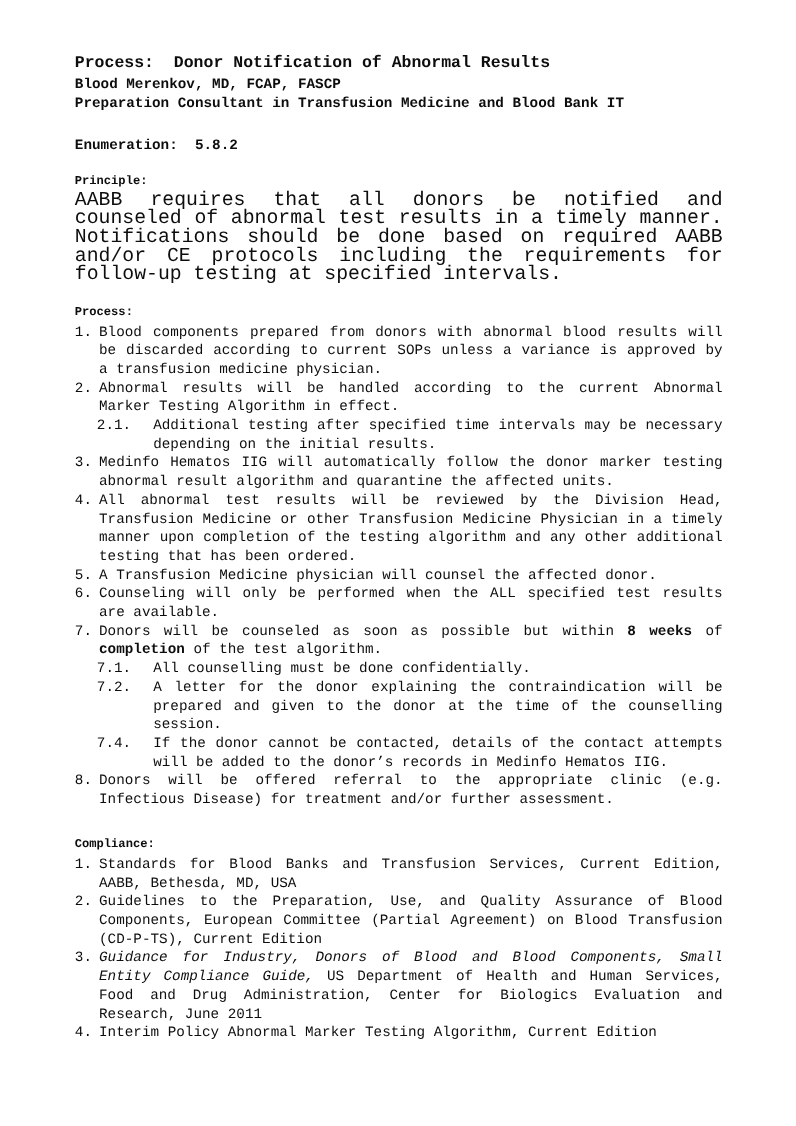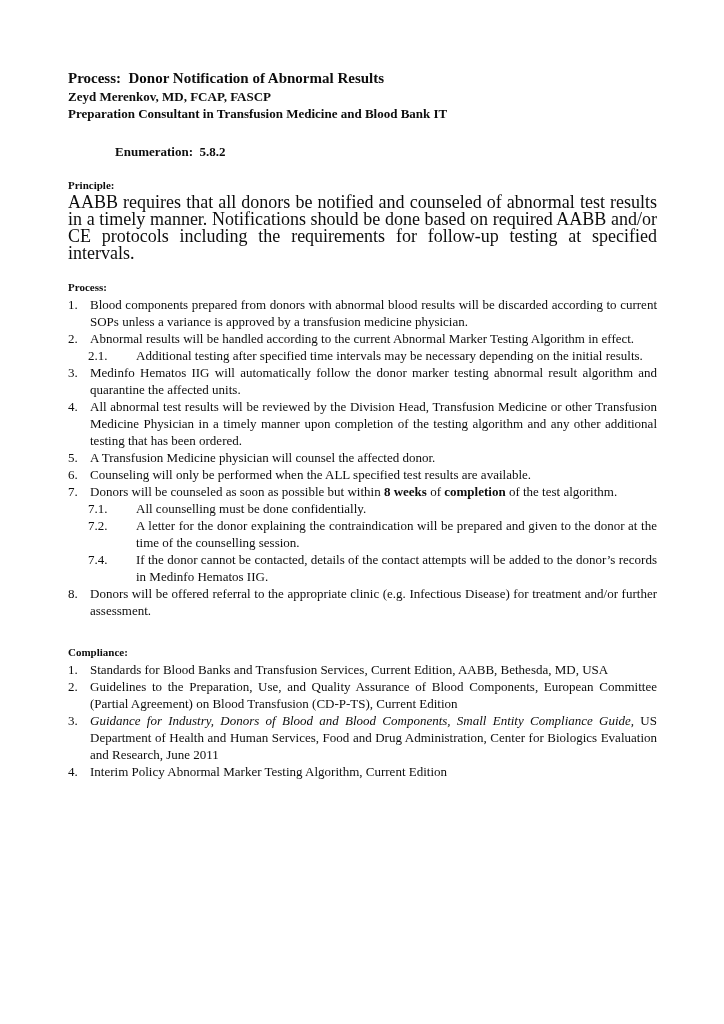--- a/index.html
+++ b/index.html
@@ -5,46 +5,45 @@
   html, body {
     margin: 0;
     padding: 0;
     background: #ffffff;
   }
   .page {
     position: relative;
     width: 724px;
     height: 1024px;
     background: #ffffff;
-    font-family: Liberation Serif, serif;
+    font-family: Liberation Mono, monospace;
     color: #0d0d0d;
     overflow: hidden;
     box-sizing: border-box;
-    padding: 68px 66px 0 68px;
+    padding: 48px 66px 0 68px;
   }
   .content { width: 589px; }
   .doc-title {
     font-size: 15px;
     font-weight: bold;
     line-height: 20px;
     white-space: pre-wrap;
   }
   .doc-sub {
     font-size: 13px;
     font-weight: bold;
     line-height: 17px;
     white-space: pre-wrap;
   }
   .enumeration {
     margin-top: 21px;
     font-size: 13px;
     font-weight: bold;
     line-height: 17px;
     white-space: pre-wrap;
-    margin-left: 47px;
   }
   .sec-heading {
     margin-top: 17px;
     font-size: 11px;
     font-weight: bold;
     line-height: 17px;
   }
   .para {
     font-size: 18px;
     line-height: 17px;
@@ -66,21 +65,21 @@
   .b { font-weight: bold; }
   .i { font-style: italic; }
 </style>
 </head>
 <body>
 
 <div class="page">
   <div class="content">
 
     <div class="doc-title">Process:  Donor Notification of Abnormal Results</div>
-    <div class="doc-sub">Zeyd Merenkov, MD, FCAP, FASCP</div>
+    <div class="doc-sub">Blood Merenkov, MD, FCAP, FASCP</div>
     <div class="doc-sub">Preparation Consultant in Transfusion Medicine and Blood Bank IT</div>
 
     <div class="enumeration">Enumeration:  5.8.2</div>
 
     <div class="sec-heading">Principle:</div>
     <div class="para">AABB requires that all donors be notified and counseled of abnormal test results in a timely manner.  Notifications should be done based on required AABB and/or CE protocols including the requirements for follow-up testing at specified intervals.</div>
 
     <div class="sec-heading">Process:</div>
     <div class="list" id="process-list">
         <div class="row">

